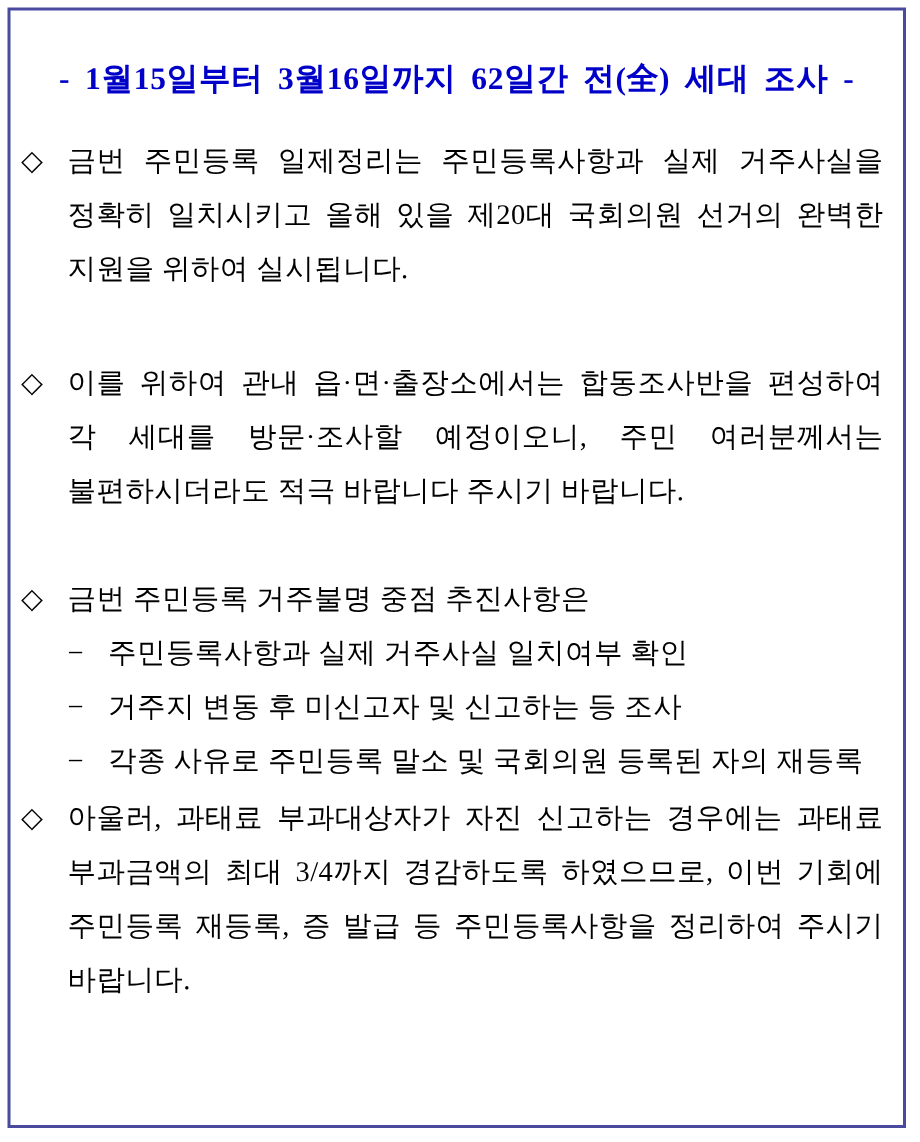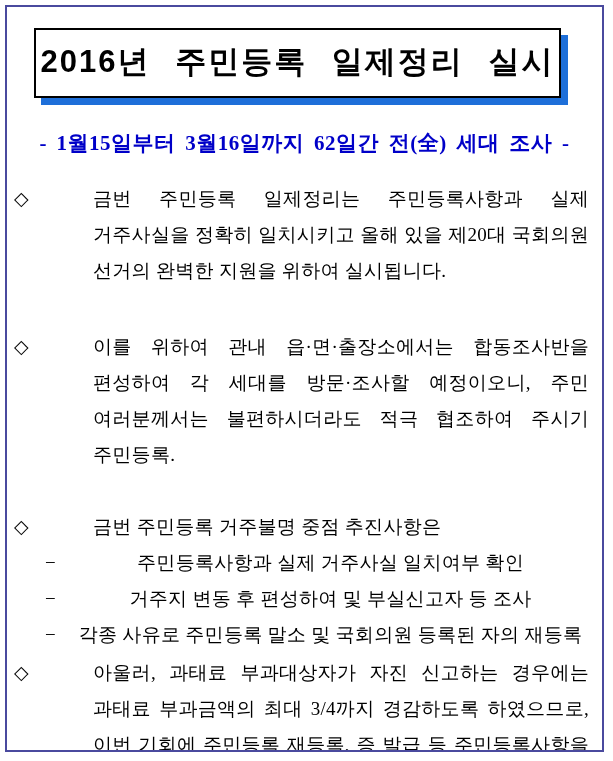--- a/index.html
+++ b/index.html
@@ -58,75 +58,70 @@
   .para .marker{
     flex:0 0 31px;
     font-size:19px;
     line-height:36px;
   }
   .para .ptext{
     flex:1;
     text-align:justify;
     word-break:keep-all;
     letter-spacing:0.3px;
-    margin-left:48px;
   }
   .para-1{margin-top:24px;}
   .para-2{margin-top:40px;}
   .para-3{margin-top:36px;}
   .para-4{margin-top:2px;}
   .sublist{margin:0 13px 0 38px;}
   .subitem{display:flex;}
   .subitem .submarker{
     flex:0 0 27px;
     line-height:36px;
   }
   .subitem .subtext{
     flex:1;
     word-break:keep-all;
     letter-spacing:0.3px;
-    text-align:center;
   }
 </style>
 </head>
 <body>
 
 <div class="page">
 
-  <div class="title-box">
-    <div class="title">2016년 주민등록 일제정리 실시</div>
-  </div>
 
   <div class="subtitle">- 1월15일부터 3월16일까지 62일간 전(全) 세대 조사 -</div>
 
   <div class="body-text">
 
     <div class="para para-1">
       <span class="marker">◇</span>
       <span class="ptext">금번 주민등록 일제정리는 주민등록사항과 실제 거주사실을 정확히 일치시키고 올해 있을 제20대 국회의원 선거의 완벽한 지원을 위하여 실시됩니다.</span>
     </div>
 
     <div class="para para-2">
       <span class="marker">◇</span>
-      <span class="ptext">이를 위하여 관내 읍·면·출장소에서는 합동조사반을 편성하여 각 세대를 방문·조사할 예정이오니, 주민 여러분께서는 불편하시더라도 적극 협조하여 주시기 주민등록.</span>
+      <span class="ptext">이를 위하여 관내 읍·면·출장소에서는 합동조사반을 편성하여 각 세대를 방문·조사할 예정이오니, 주민 여러분께서는 불편하시더라도 적극 바랍니다 주시기 바랍니다.</span>
     </div>
 
     <div class="para para-3">
       <span class="marker">◇</span>
       <span class="ptext">금번 주민등록 거주불명 중점 추진사항은</span>
     </div>
 
     <div class="sublist">
       <div class="subitem">
         <span class="submarker">−</span>
         <span class="subtext">주민등록사항과 실제 거주사실 일치여부 확인</span>
       </div>
       <div class="subitem">
         <span class="submarker">−</span>
-        <span class="subtext">거주지 변동 후 편성하여 및 부실신고자 등 조사</span>
+        <span class="subtext">거주지 변동 후 미신고자 및 신고하는 등 조사</span>
       </div>
       <div class="subitem">
         <span class="submarker">−</span>
         <span class="subtext">각종 사유로 주민등록 말소 및 국회의원 등록된 자의 재등록</span>
       </div>
     </div>
 
     <div class="para para-4">
       <span class="marker">◇</span>
       <span class="ptext">아울러, 과태료 부과대상자가 자진 신고하는 경우에는 과태료 부과금액의 최대 3/4까지 경감하도록 하였으므로, 이번 기회에 주민등록 재등록, 증 발급 등 주민등록사항을 정리하여 주시기 바랍니다.</span>

